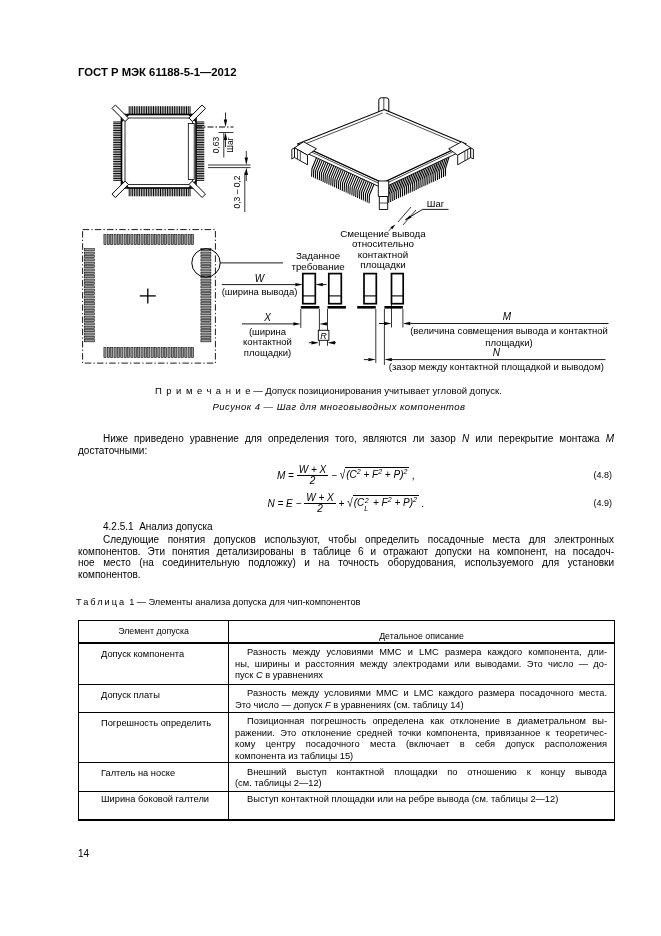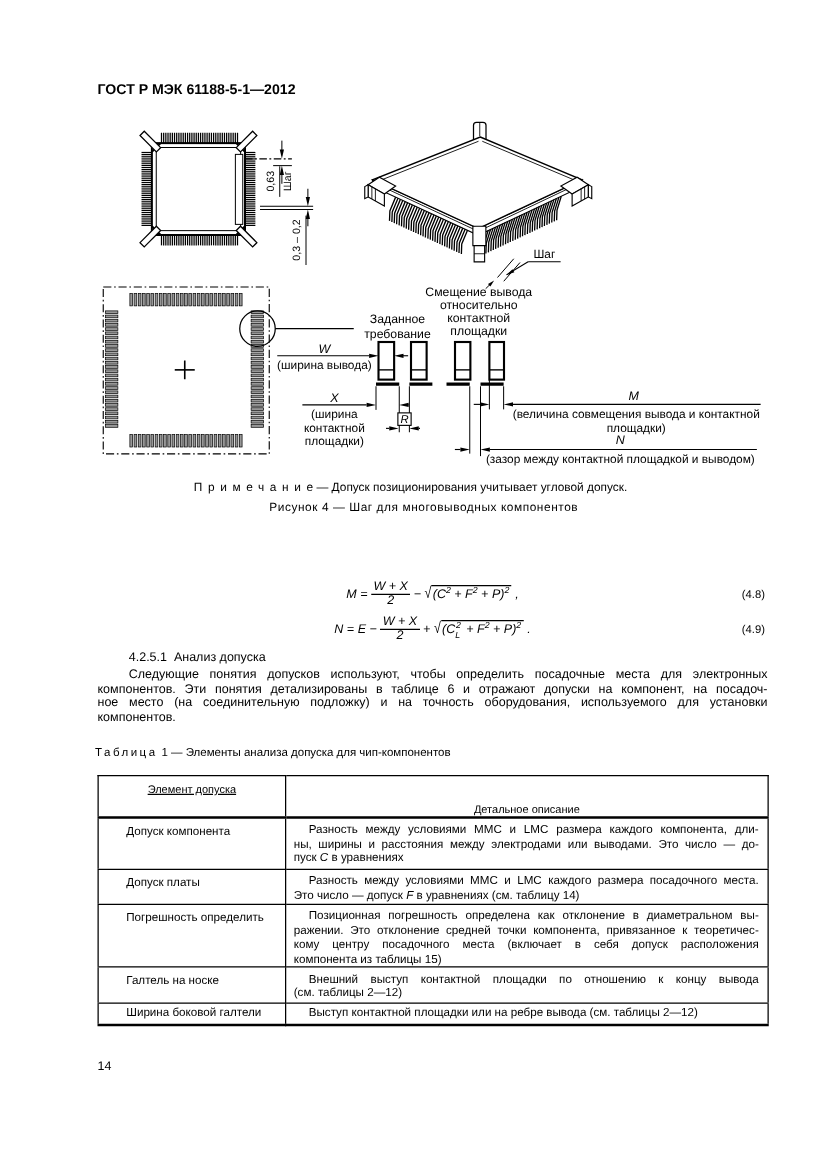--- a/index.html
+++ b/index.html
@@ -521,22 +521,26 @@
 <line x1="363.9" y1="359.6" x2="368.3" y2="359.6" stroke="#000" stroke-width="0.9"></line>
 <polygon points="375.8,359.6 368.3,361.3 368.3,357.9" fill="#000"></polygon>
 <line x1="391.9" y1="359.6" x2="605.5" y2="359.6" stroke="#000" stroke-width="0.9"></line>
 <polygon points="384.4,359.6 391.9,357.9 391.9,361.3" fill="#000"></polygon>
 <text x="496.3" y="370.3" text-anchor="middle" style="font-size:9.5px;">(зазор между контактной площадкой и выводом)</text>
 </g>
 </svg>
 
 <div class="abs" style="left:107px;top:384.5px;font-size:9.5px;"><span style="letter-spacing:4.5px;padding-left:48px;">Примечани</span>е — Допуск позиционирования учитывает угловой допуск.</div>
 
-<div class="abs" style="left:24px;top:400.5px;width:630px;text-align:center;font-size:9.5px;letter-spacing:0.45px;">Рисунок 4 — Шаг для многовыводных компонентов</div>
-
+<div class="abs" style="left:24px;top:400.5px;width:630px;text-align:center;font-size:9.5px;letter-spacing:0.45px;font-style:italic;">Рисунок 4 — Шаг для многовыводных компонентов</div>
+
+<div class="abs" style="left:78px;top:433px;width:536px;font-size:10px;line-height:11.8px;">
+<div class="jl"><span class="ind25"></span>Ниже приведено уравнение для определения того, являются ли зазор <i>N</i> или перекрытие монтажа <i>М</i></div>
+<div>достаточными:</div>
+</div>
 
 <div class="eqrow" style="top:463px;height:26px;">
 <div class="eqc" style="top:2px;"><i>M</i> = <span class="frac"><span class="num"><i>W</i> + <i>X</i></span><span class="den">2</span></span> − <span class="sqrt"><span class="rsign">√</span><span class="rad">(<i>C</i><sup style="font-size:7px;">2</sup> + <i>F</i><sup style="font-size:7px;">2</sup> + <i>P</i>)<sup style="font-size:7px;">2</sup></span></span> ,</div>
 <div class="eqn" style="top:7px;">(4.8)</div>
 </div>
 
 <div class="eqrow" style="top:491px;height:26px;">
 <div class="eqc" style="top:2px;"><i>N</i> = <i>E</i> − <span class="frac"><span class="num"><i>W</i> + <i>X</i></span><span class="den">2</span></span> + <span class="sqrt"><span class="rsign">√</span><span class="rad">(<i>C</i><span style="display:inline-block;position:relative;width:6px;height:11px;vertical-align:-3px;"><span style="position:absolute;left:0.5px;top:-2px;font-size:7px;line-height:7px;">2</span><span style="position:absolute;left:0;top:6px;font-size:7px;line-height:7px;">L</span></span> + <i>F</i><sup style="font-size:7px;">2</sup> + <i>P</i>)<sup style="font-size:7px;">2</sup></span></span> .</div>
 <div class="eqn" style="top:7px;margin-left:18px;">(4.9)</div>
 </div>
@@ -549,22 +553,22 @@
 <div class="jl">ное место (на соединительную подложку) и на точность оборудования, используемого для установки</div>
 <div>компонентов.</div>
 </div>
 
 <div class="abs" style="left:76px;top:596.5px;font-size:9.2px;"><span style="letter-spacing:2px;">Таблиц</span>а&nbsp; 1 — Элементы анализа допуска для чип-компонентов</div>
 
 <table class="abs" style="left:78px;top:619.8px;width:537px;border-collapse:collapse;border:1.4px solid #000;border-bottom-width:2px;font-size:9.3px;" cellspacing="0">
 
 <tbody>
         <tr style="height:22px;">
-<td style="width:147px;border-right:1px solid #000;border-bottom:2px solid #000;text-align:center;font-size:8.8px;padding-top:5px;text-decoration:underline;">Элемент допуска</td>
-<td style="border-bottom:2px solid #000;text-align:center;font-size:8.8px;padding-top:21px;">Детальное описание</td>
+<td style="width:147px;border-right:1px solid #000;border-bottom:2px solid #000;text-align:center;font-size:8.8px;padding-top:5px;">Элемент допуска</td>
+<td style="border-bottom:2px solid #000;text-align:center;font-size:8.8px;padding-top:10px;">Детальное описание</td>
 </tr>
 
 <tr style="height:41.5px;padding-left:11px;">
 <td style="border-right:1px solid #000;border-bottom:1px solid #000;padding:5px 2px 0 22px;">Допуск компонента</td>
 <td style="border-bottom:1px solid #000;padding:3.5px 7px 0 6px;line-height:11.4px;margin-left:24px;">
 <div class="jl"><span class="ind"></span>Разность между условиями MMC и LMC размера каждого компонента, дли-</div>
 <div class="jl">ны, ширины и расстояния между электродами или выводами. Это число — до-</div>
 <div>пуск <i>C</i> в уравнениях</div>
           </td>
 </tr>
@@ -589,21 +593,21 @@
 
 <tr style="height:29px;">
 <td style="border-right:1px solid #000;border-bottom:1px solid #000;padding:5px 2px 0 22px;">Галтель на носке</td>
 <td style="border-bottom:1px solid #000;padding:3.5px 7px 0 6px;line-height:11.4px;">
 <div class="jl"><span class="ind"></span>Внешний выступ контактной площадки по отношению к концу вывода</div>
 <div>(см. таблицы 2—12)</div>
           </td>
 </tr>
 
 
-<tr style="height:17px;">
+<tr style="height:28px;">
 <td style="border-right:1px solid #000;padding:2px 2px 0 22px;">Ширина боковой галтели</td>
 <td style="padding:2px 7px 0 6px;"><span class="ind"></span>Выступ контактной площадки или на ребре вывода (см. таблицы 2—12)</td>
 </tr>
 </tbody>
     </table>
 
 <div class="abs" style="left:78px;top:848px;font-size:10px;">14</div>
 </div>
 
 </body></html>

